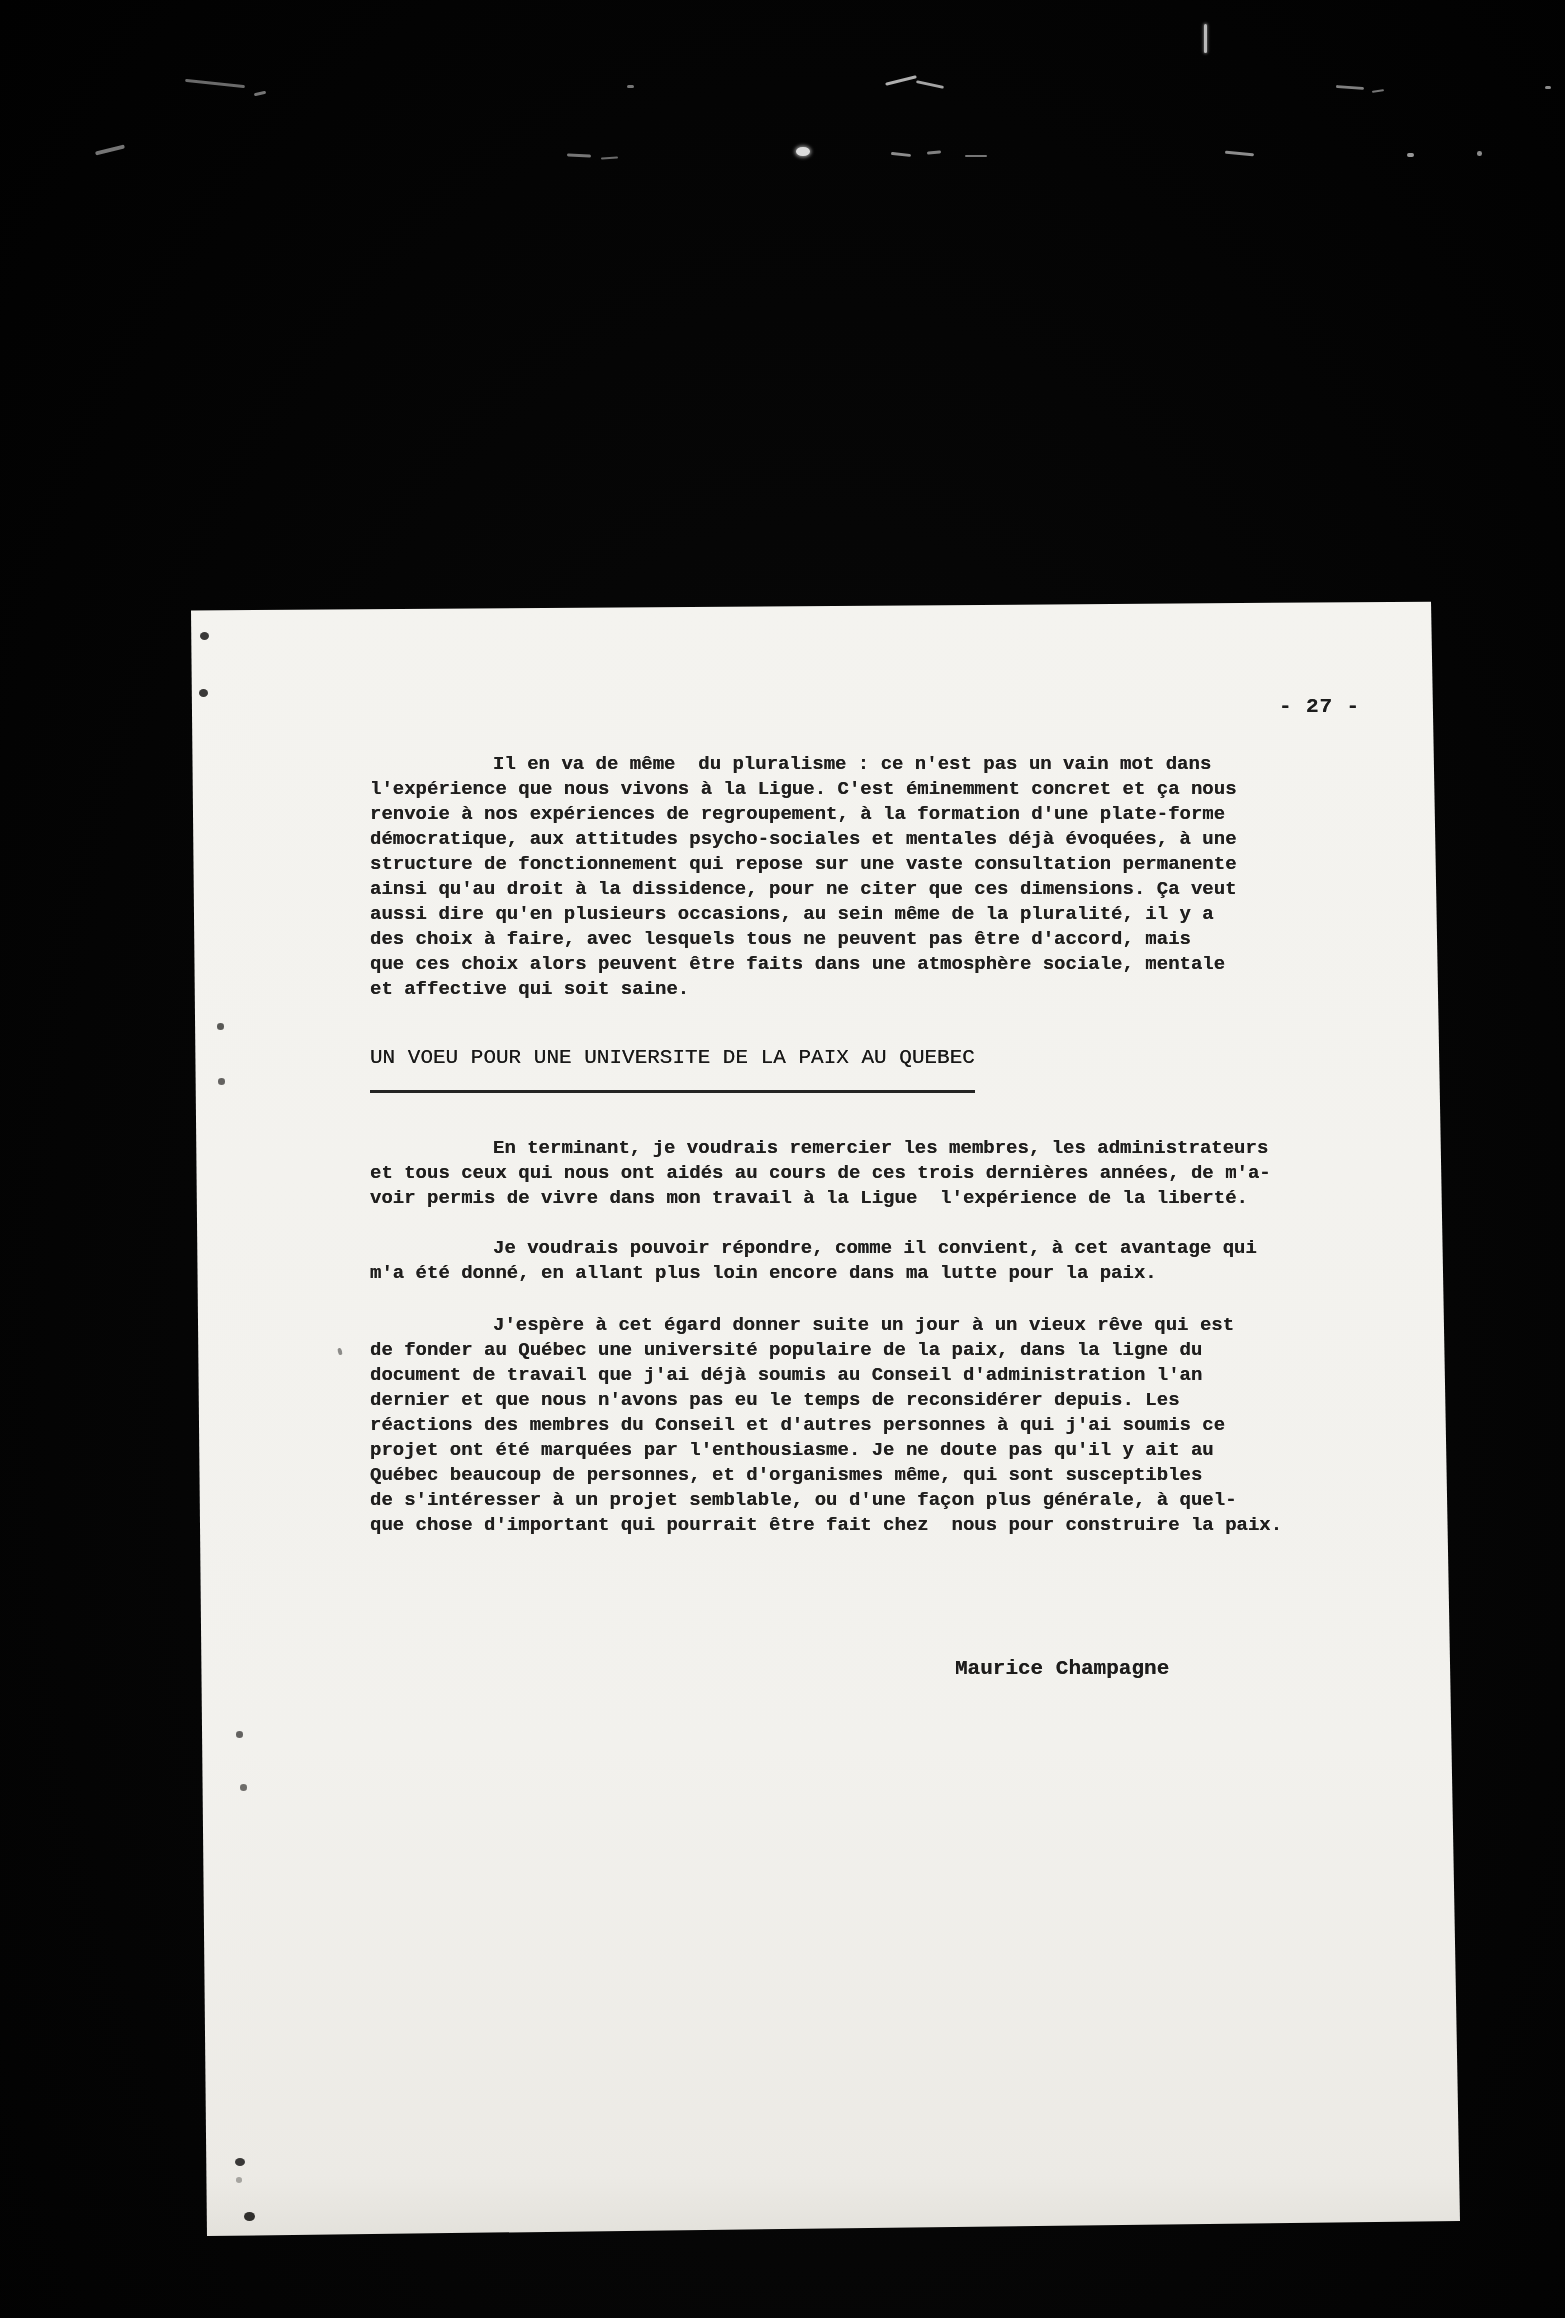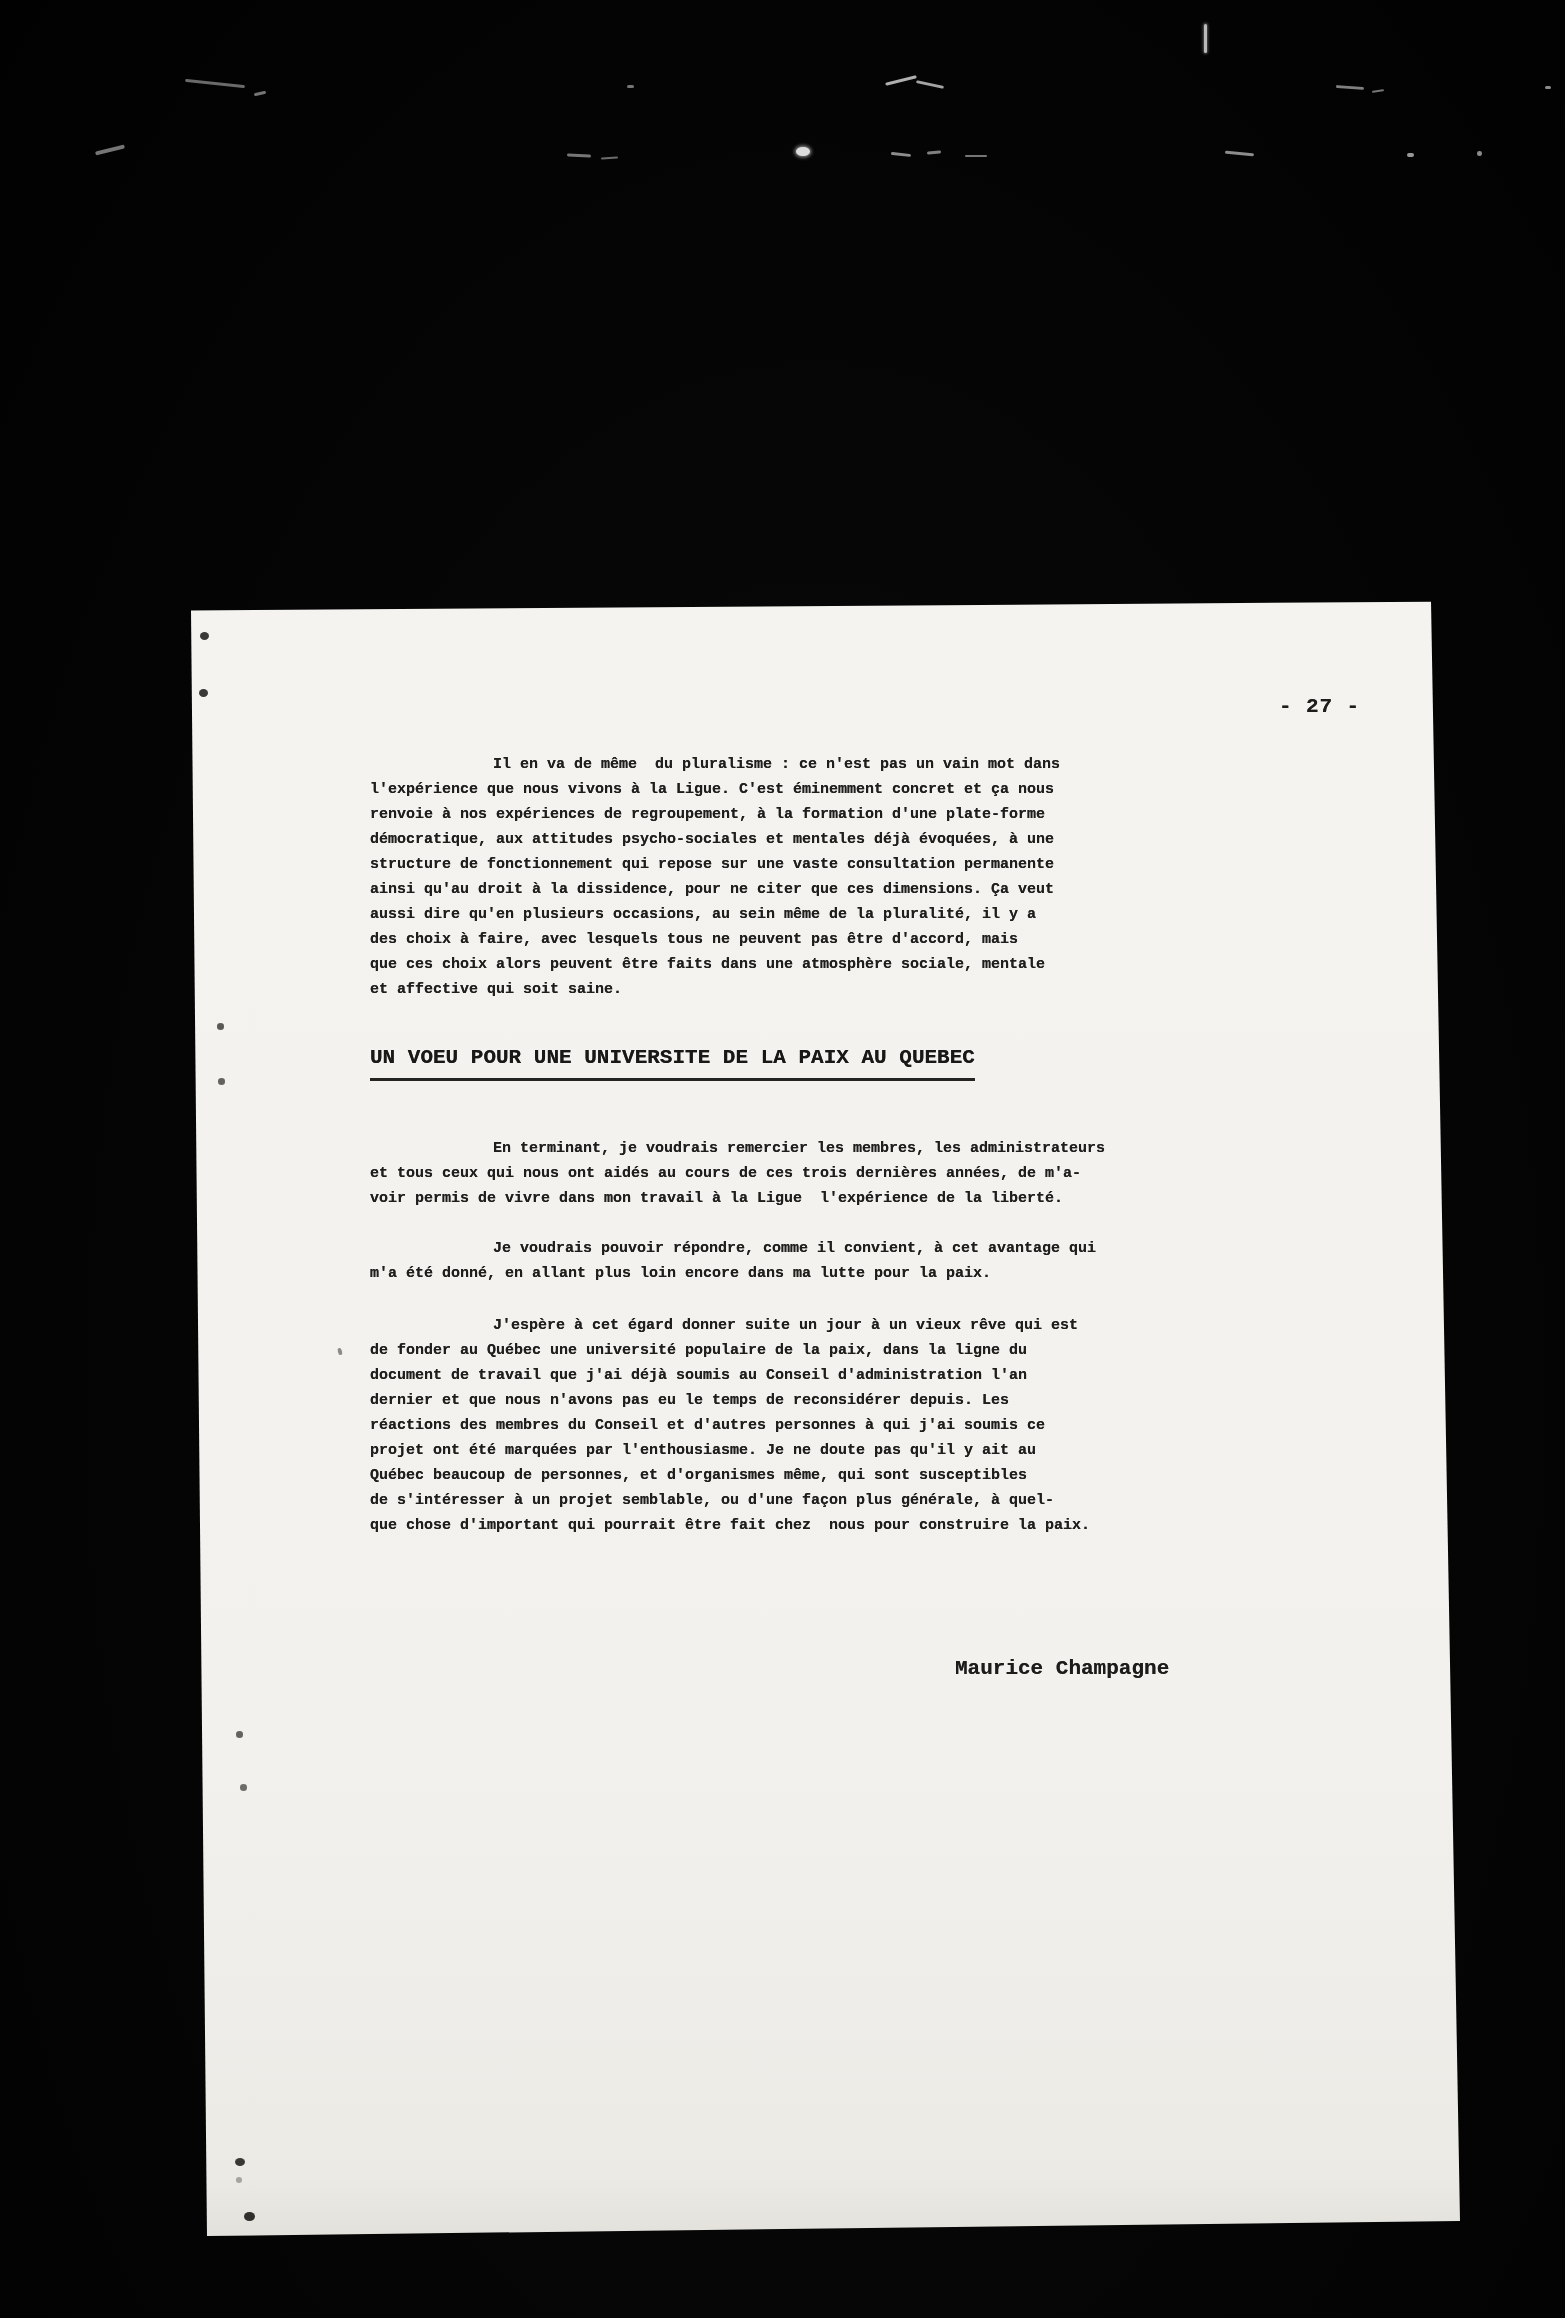--- a/index.html
+++ b/index.html
@@ -8,30 +8,30 @@
   .canvas{position:absolute;left:0;top:0;width:1566px;height:2790px;
           background:radial-gradient(ellipse at 52% 50%, #0a0a0a 0%, #050505 55%, #010101 100%);}
 
   
   .page{position:absolute;left:185px;top:598px;width:1280px;height:1644px;
         background:linear-gradient(180deg,#f4f3ef 0%,#f2f1ed 70%,#eceae5 96%,#e2e0da 100%);
         clip-path:polygon(6px 12.5px, 1246px 3.7px, 1275px 1623px, 22px 1638px);
         filter:drop-shadow(0 0 7.4px rgba(215,212,202,0.22));}
   .page-number{position:absolute;left:1094px;top:97px;font-size:21px;font-weight:700;
         color:#1d1d1d;letter-spacing:0.9px;text-shadow:0 0 0.5px rgba(25,25,25,.75);}
-  .para{position:absolute;left:185px;width:1034px;font-size:15px;line-height:25px;
+  .para{position:absolute;left:185px;width:1034px;font-size:19px;line-height:25px;
         font-weight:700;color:#1f1e1d;white-space:pre-wrap;text-indent:123px;
         text-shadow:0 0 0.5px rgba(25,25,25,.8);}
   .p1{top:154px;}
   .p2{top:538px;}
   .p3{top:638px;}
   .p4{top:715px;}
   .heading{position:absolute;left:185px;top:448px;}
-  .heading-text{display:inline-block;font-size:21px;font-weight:700;color:#181817;
-        padding-bottom:9px;border-bottom:3.7px solid #242423;
+  .heading-text{display:inline-block;font-size:21px;font-weight:400;color:#181817;
+        padding-bottom:21px;border-bottom:3.7px solid #242423;
         text-shadow:0 0 0.5px rgba(25,25,25,.85);}
   .signature{position:absolute;left:770px;top:1043px;font-size:21px;font-weight:700;
         color:#1d1c1b;text-shadow:0 0 0.5px rgba(25,25,25,.8);margin-top:16px;}
   .speck{position:absolute;background:#262523;border-radius:50%;}
 
   
   .scratch{position:absolute;background:#e8e8e8;border-radius:1.9px;}
 </style>
 </head>
 <body>

